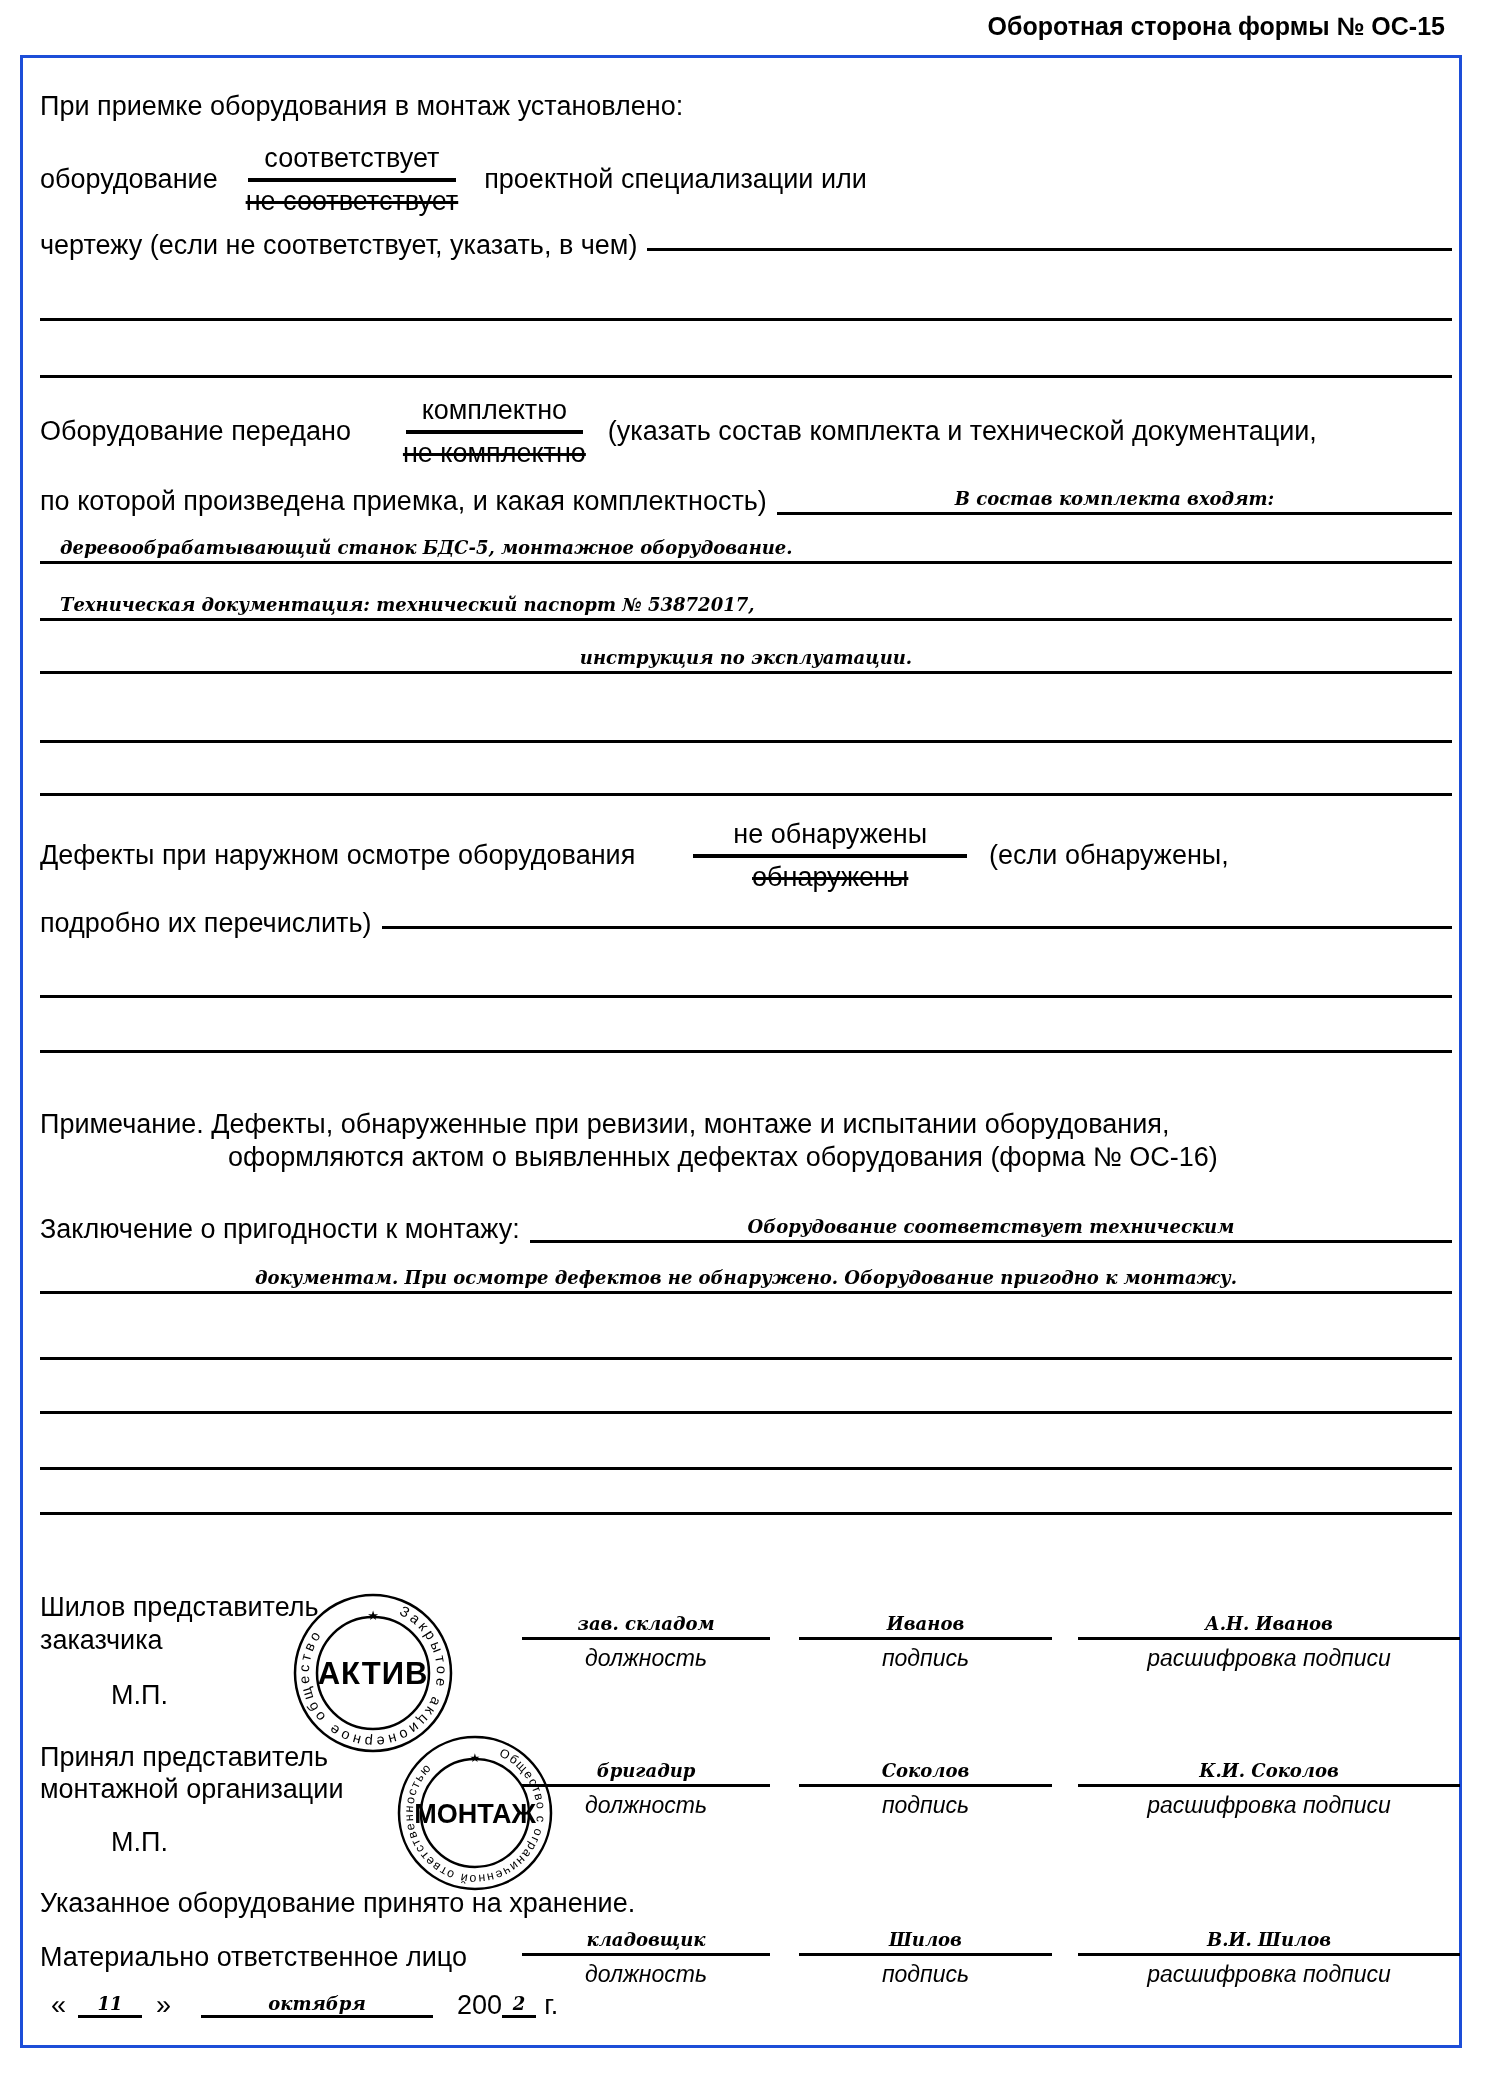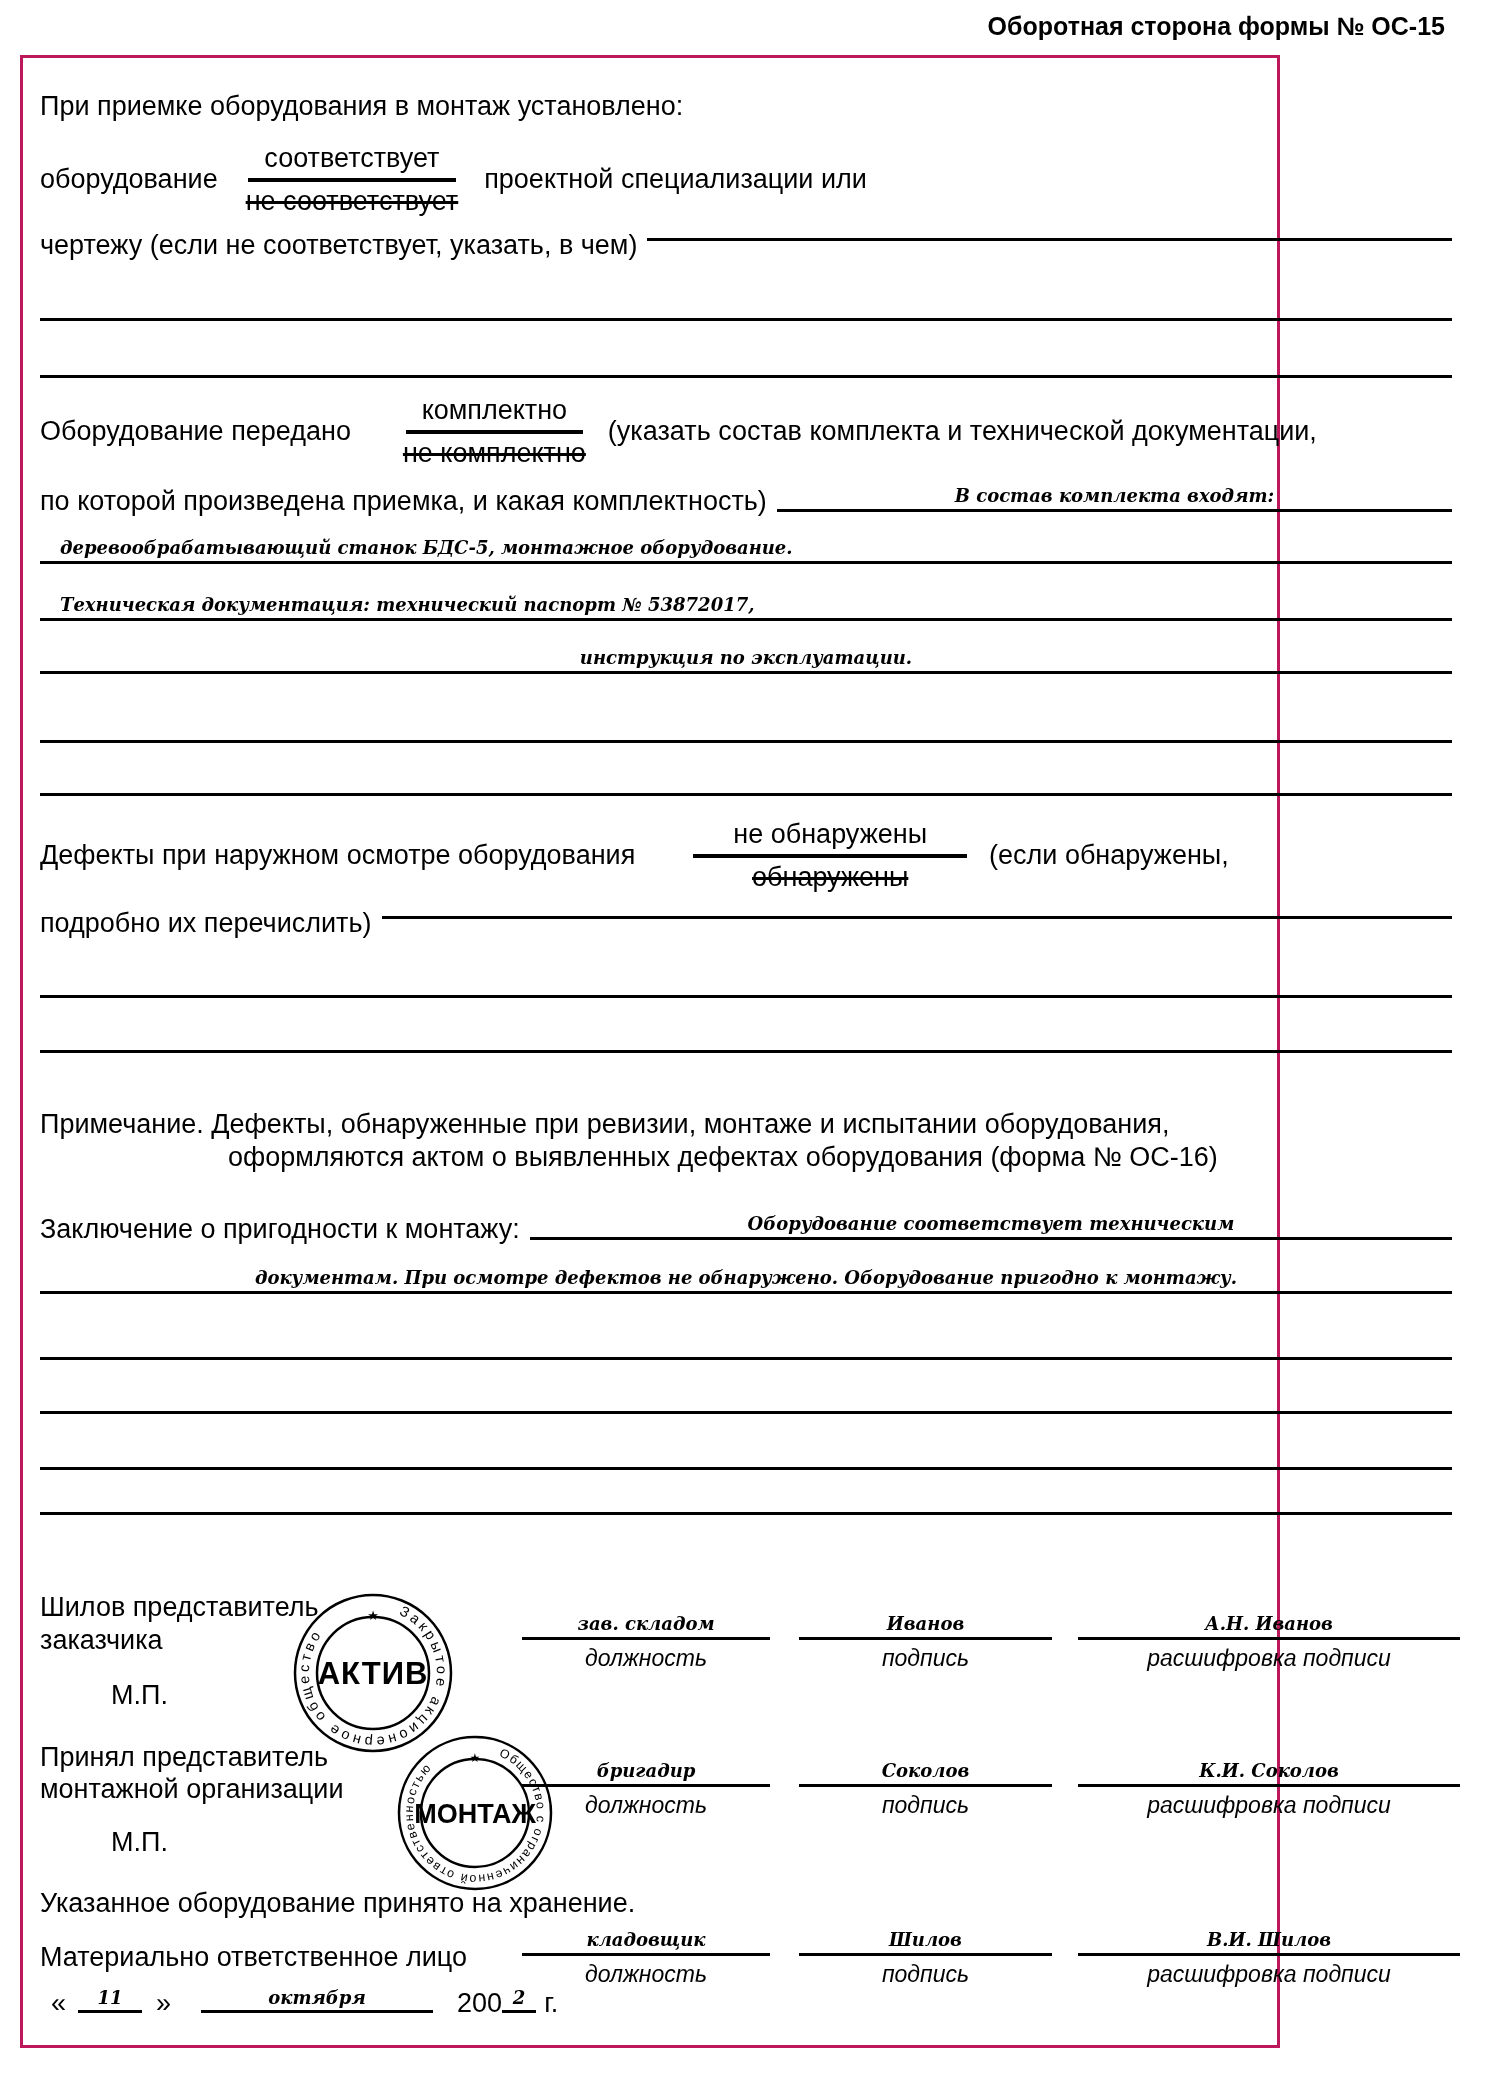--- a/index.html
+++ b/index.html
@@ -5,32 +5,32 @@
   html,body { margin:0; padding:0; background:#fff; }
   .page {
     position:relative; width:1493px; height:2080px; background:#ffffff;
     font-family:"Liberation Sans", sans-serif; color:#000; overflow:hidden;
   }
   .form-note {
     position:absolute; top:12px; right:48px; font-size:25px; font-weight:bold;
     white-space:nowrap;
   }
   .form-box {
-    position:absolute; left:20px; top:55px; width:1260px; height:1993px;
-    border:3px solid #be185d; box-sizing:border-box;
+    position:absolute; left:20px; top:55px; width:1442px; height:1993px;
+    border:3px solid #1d4ed8; box-sizing:border-box;
   }
   .abs { position:absolute; }
   .txt { font-size:27px; white-space:nowrap; line-height:1.15; }
   .hw {
     font-family:"DejaVu Serif", serif; font-style:italic; font-weight:bold;
     font-size:18px; white-space:nowrap; line-height:1.1;
   }
   .flexrow { position:absolute; display:flex; }
   .center-row { align-items:center; }
-  .end-row { align-items:flex-start; }
+  .end-row { align-items:center; }
   .fraction { display:inline-flex; flex-direction:column; align-items:center; }
   .frac-top { padding:0 16px 4px; border-bottom:4px solid #000; }
   .frac-bottom { padding-top:4px; text-decoration:line-through; text-decoration-thickness:3px; }
   .fill-line { flex:1 1 auto; border-bottom:3px solid #000; height:8px; margin-left:10px; }
   .entry-seg { flex:1 1 auto; border-bottom:3px solid #000; text-align:center; padding-bottom:3px; margin-left:10px; }
   .entry-row {
     position:absolute; left:17px; width:1412px; border-bottom:3px solid #000;
     padding-bottom:3px; box-sizing:border-box;
   }
   .hline { position:absolute; left:17px; width:1412px; border-top:3px solid #000; height:0; }

